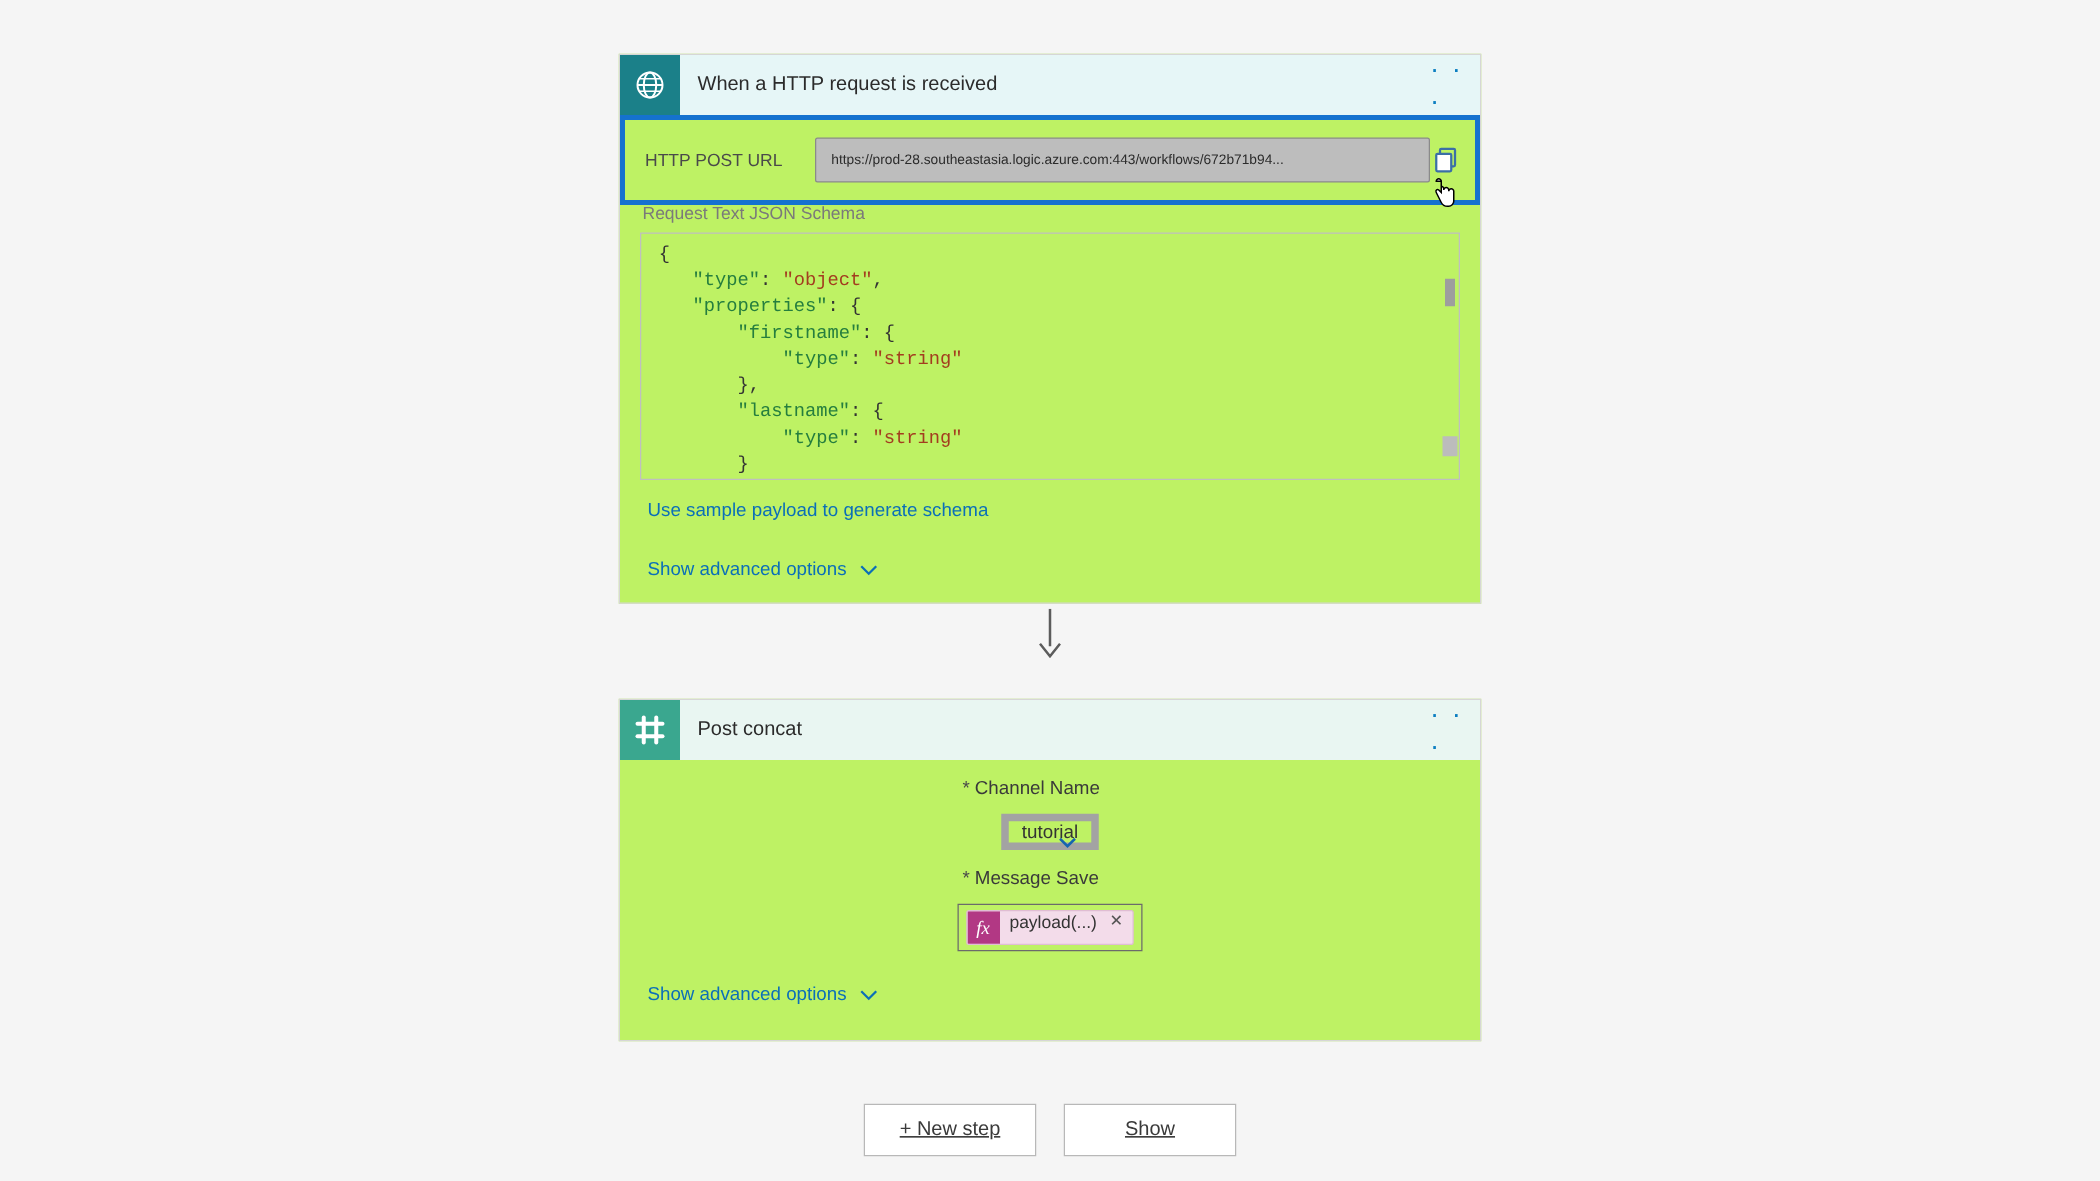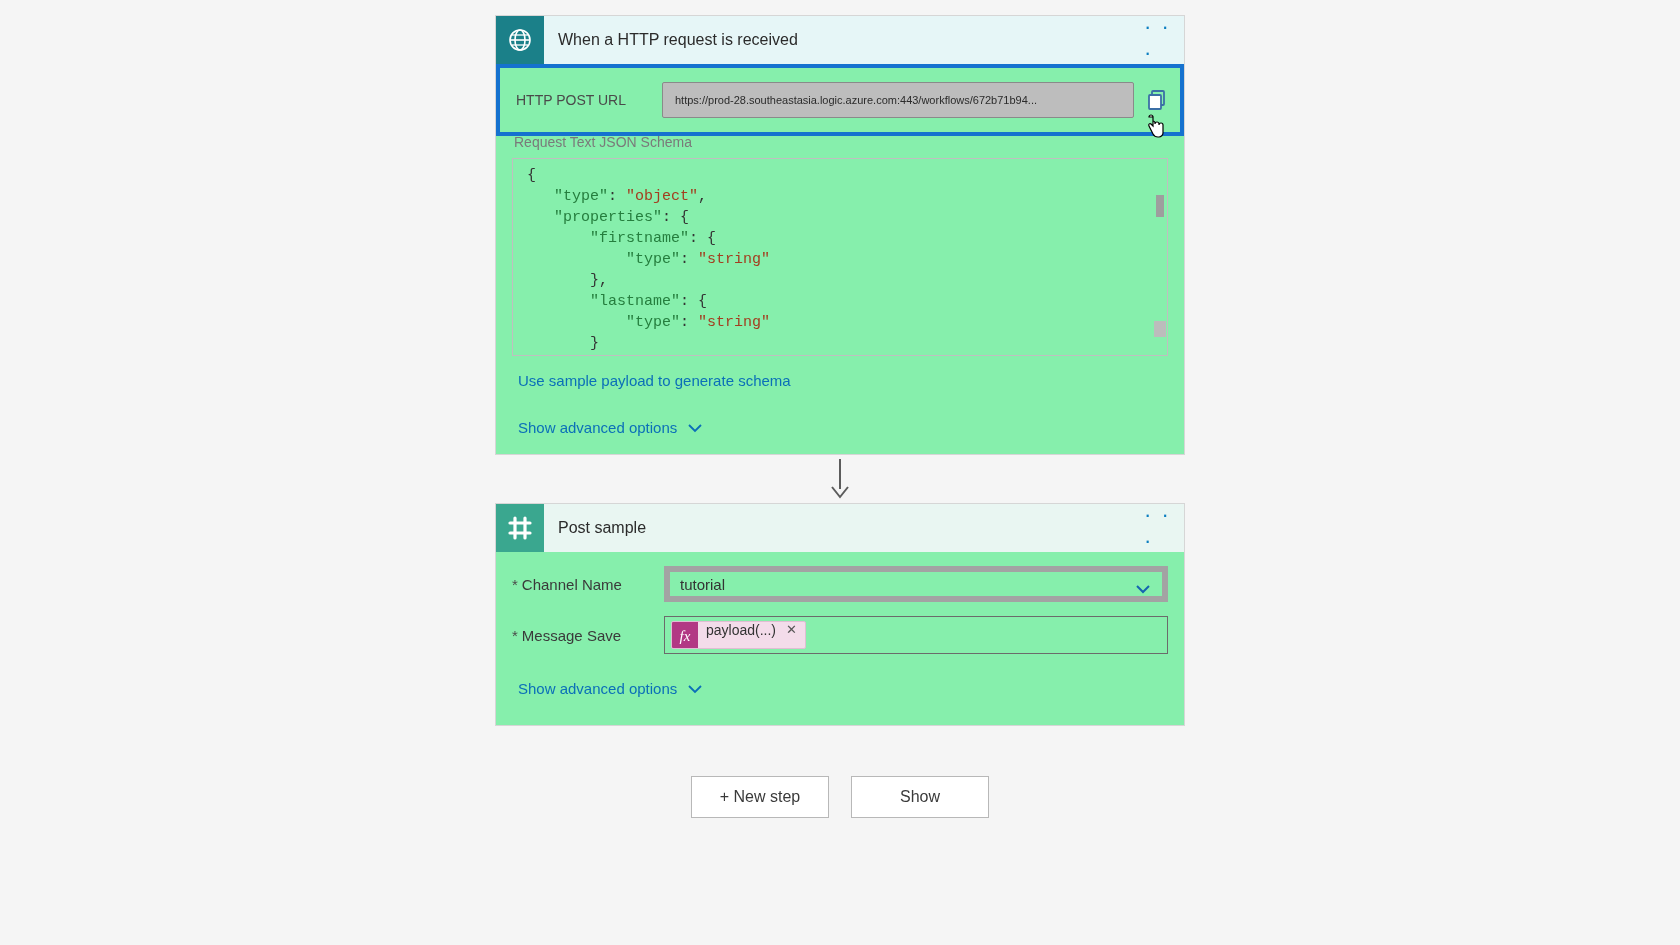--- a/index.html
+++ b/index.html
@@ -10,22 +10,23 @@
       height: 945px;
       padding-top: 15px;
     }
     .canvas {
       display: flex;
       flex-direction: column;
       align-items: center;
     }
     .card {
       width: 690px;
-      background: #86efac;
+      background: #bef264;
       border: 1px solid #d6d6d6;
+      margin-top: 28px;
     }
     
     .card-head {
       display: flex;
       align-items: center;
       height: 48px;
     }
     .head-icon {
       width: 48px;
       height: 48px;
@@ -50,21 +51,20 @@
       letter-spacing: 2px;
       cursor: pointer;
     }
     .http-head-bar { background: #e6f6f7; }
     
     .url-row {
       border: 4px solid #1572cf;
       padding: 14px 10px 14px 12px;
       display: flex;
       align-items: center;
-      gap: 10px;
       position: relative;
     }
     .url-label {
       width: 140px;
       color: #4a4a4a;
       font-size: 14px;
       padding-left: 4px;
     }
     .url-value {
       flex: 1;
@@ -160,20 +160,21 @@
       justify-content: center;
     }
     
     .slack-head { background: #e9f6f2; }
     .head-slack { background: #3aa78f; }
     .form-row {
       display: flex;
       align-items: center;
       padding: 8px 16px 6px 16px;
       gap: 12px;
+      flex-direction: column;
     }
     .form-label {
       width: 140px;
       font-size: 15px;
       color: #3a3a3a;
     }
     .req-star { color: #4a4a4a; margin-right: 4px; }
     .select-box {
       flex: 1;
       height: 36px;
@@ -230,20 +231,21 @@
       cursor: pointer;
       font-size: 13px;
     }
     .bottom-gap { height: 10px; }
     
     .footer-btns {
       margin-top: 50px;
       display: flex;
       gap: 22px;
       justify-content: center;
+      text-decoration: underline;
     }
     .btn {
       min-width: 138px;
       height: 42px;
       border: 1px solid #b8b8b8;
       background: #fff;
       font-size: 16px;
       color: #3a3a3a;
       display: flex;
       align-items: center;
@@ -322,21 +324,21 @@
   <div class="card">
     <div class="card-head slack-head">
       <div class="head-icon head-slack">
         <svg width="26" height="26" viewBox="0 0 26 26">
           <line x1="8" y1="3" x2="8" y2="23" stroke="#fff" stroke-width="3.2" stroke-linecap="round"></line>
           <line x1="18" y1="3" x2="18" y2="23" stroke="#fff" stroke-width="3.2" stroke-linecap="round"></line>
           <line x1="3" y1="8" x2="23" y2="8" stroke="#fff" stroke-width="3.2" stroke-linecap="round"></line>
           <line x1="3" y1="18" x2="23" y2="18" stroke="#fff" stroke-width="3.2" stroke-linecap="round"></line>
         </svg>
       </div>
-      <div class="head-title">Post sample</div>
+      <div class="head-title">Post concat</div>
       <div class="head-more">· · ·</div>
     </div>
 
     <div class="form-row" style="padding-top:14px">
       <div class="form-label"><span class="req-star">*</span><span>Channel Name</span></div>
       <div class="select-box">
         <span>tutorial</span>
         <svg class="caret" width="18" height="18" viewBox="0 0 18 18">
           <path d="M3 6 L9 12 L15 6" fill="none" stroke="#1565b0" stroke-width="2"></path>
         </svg>

